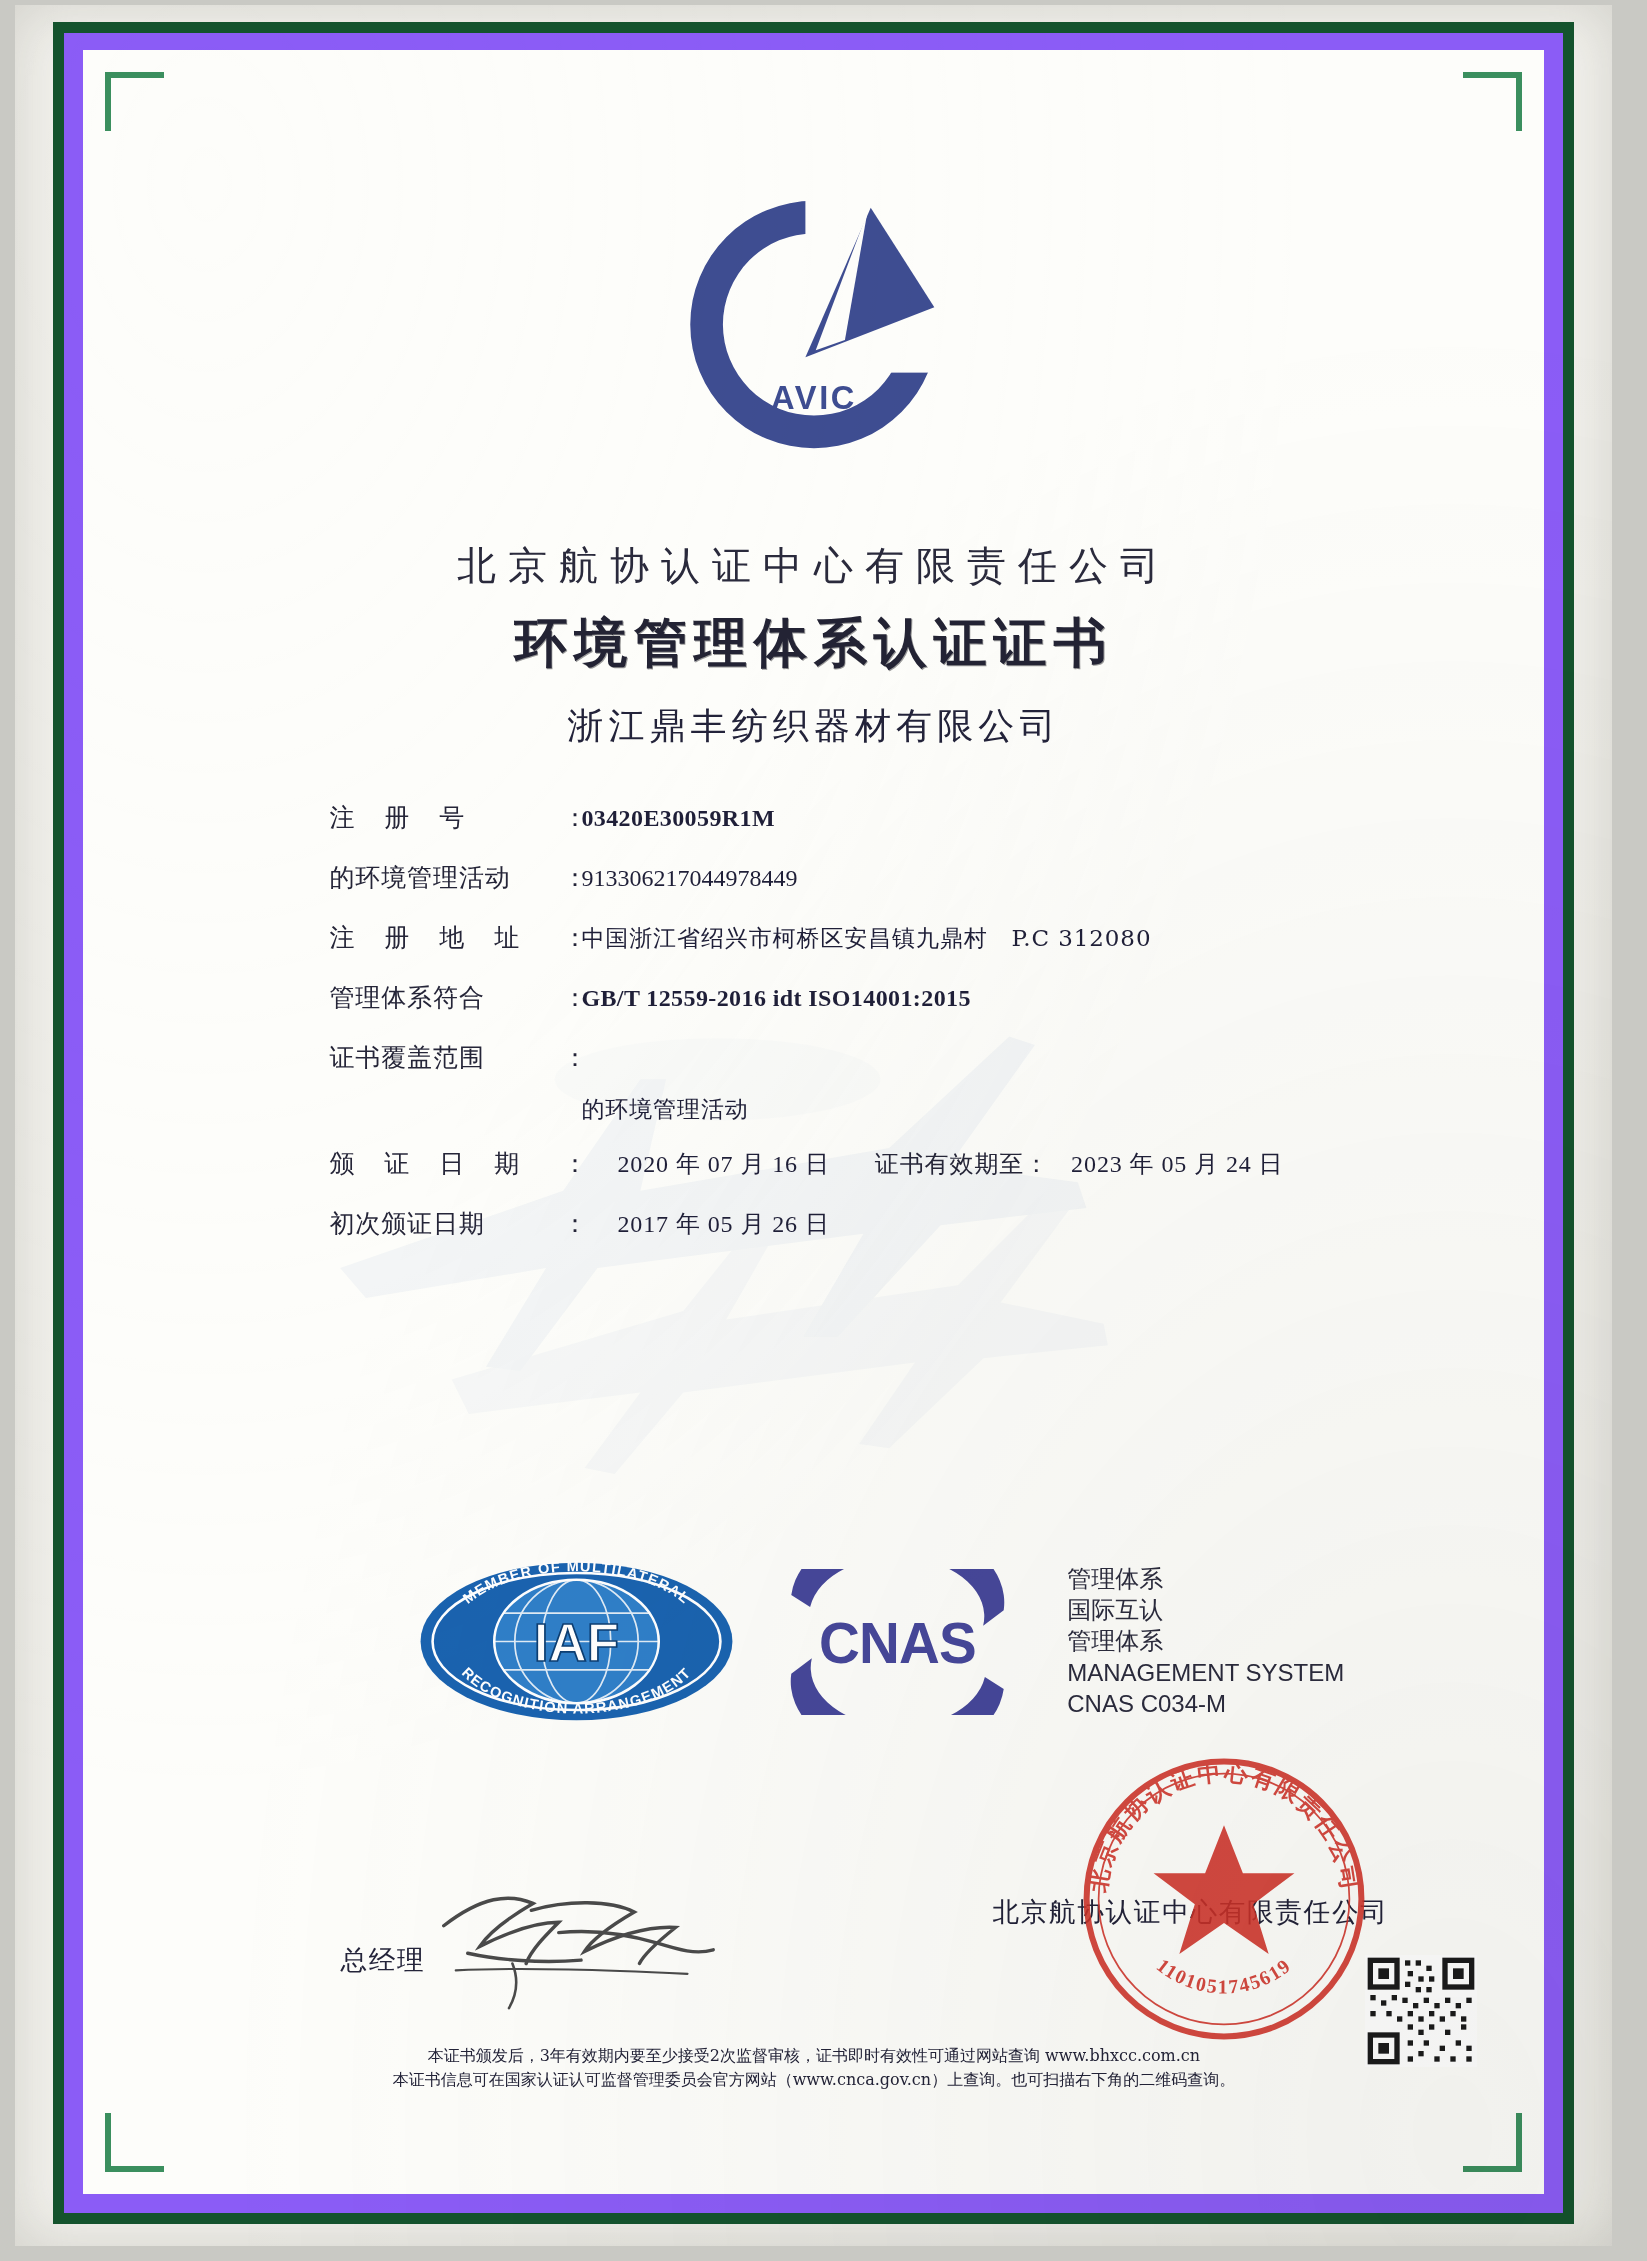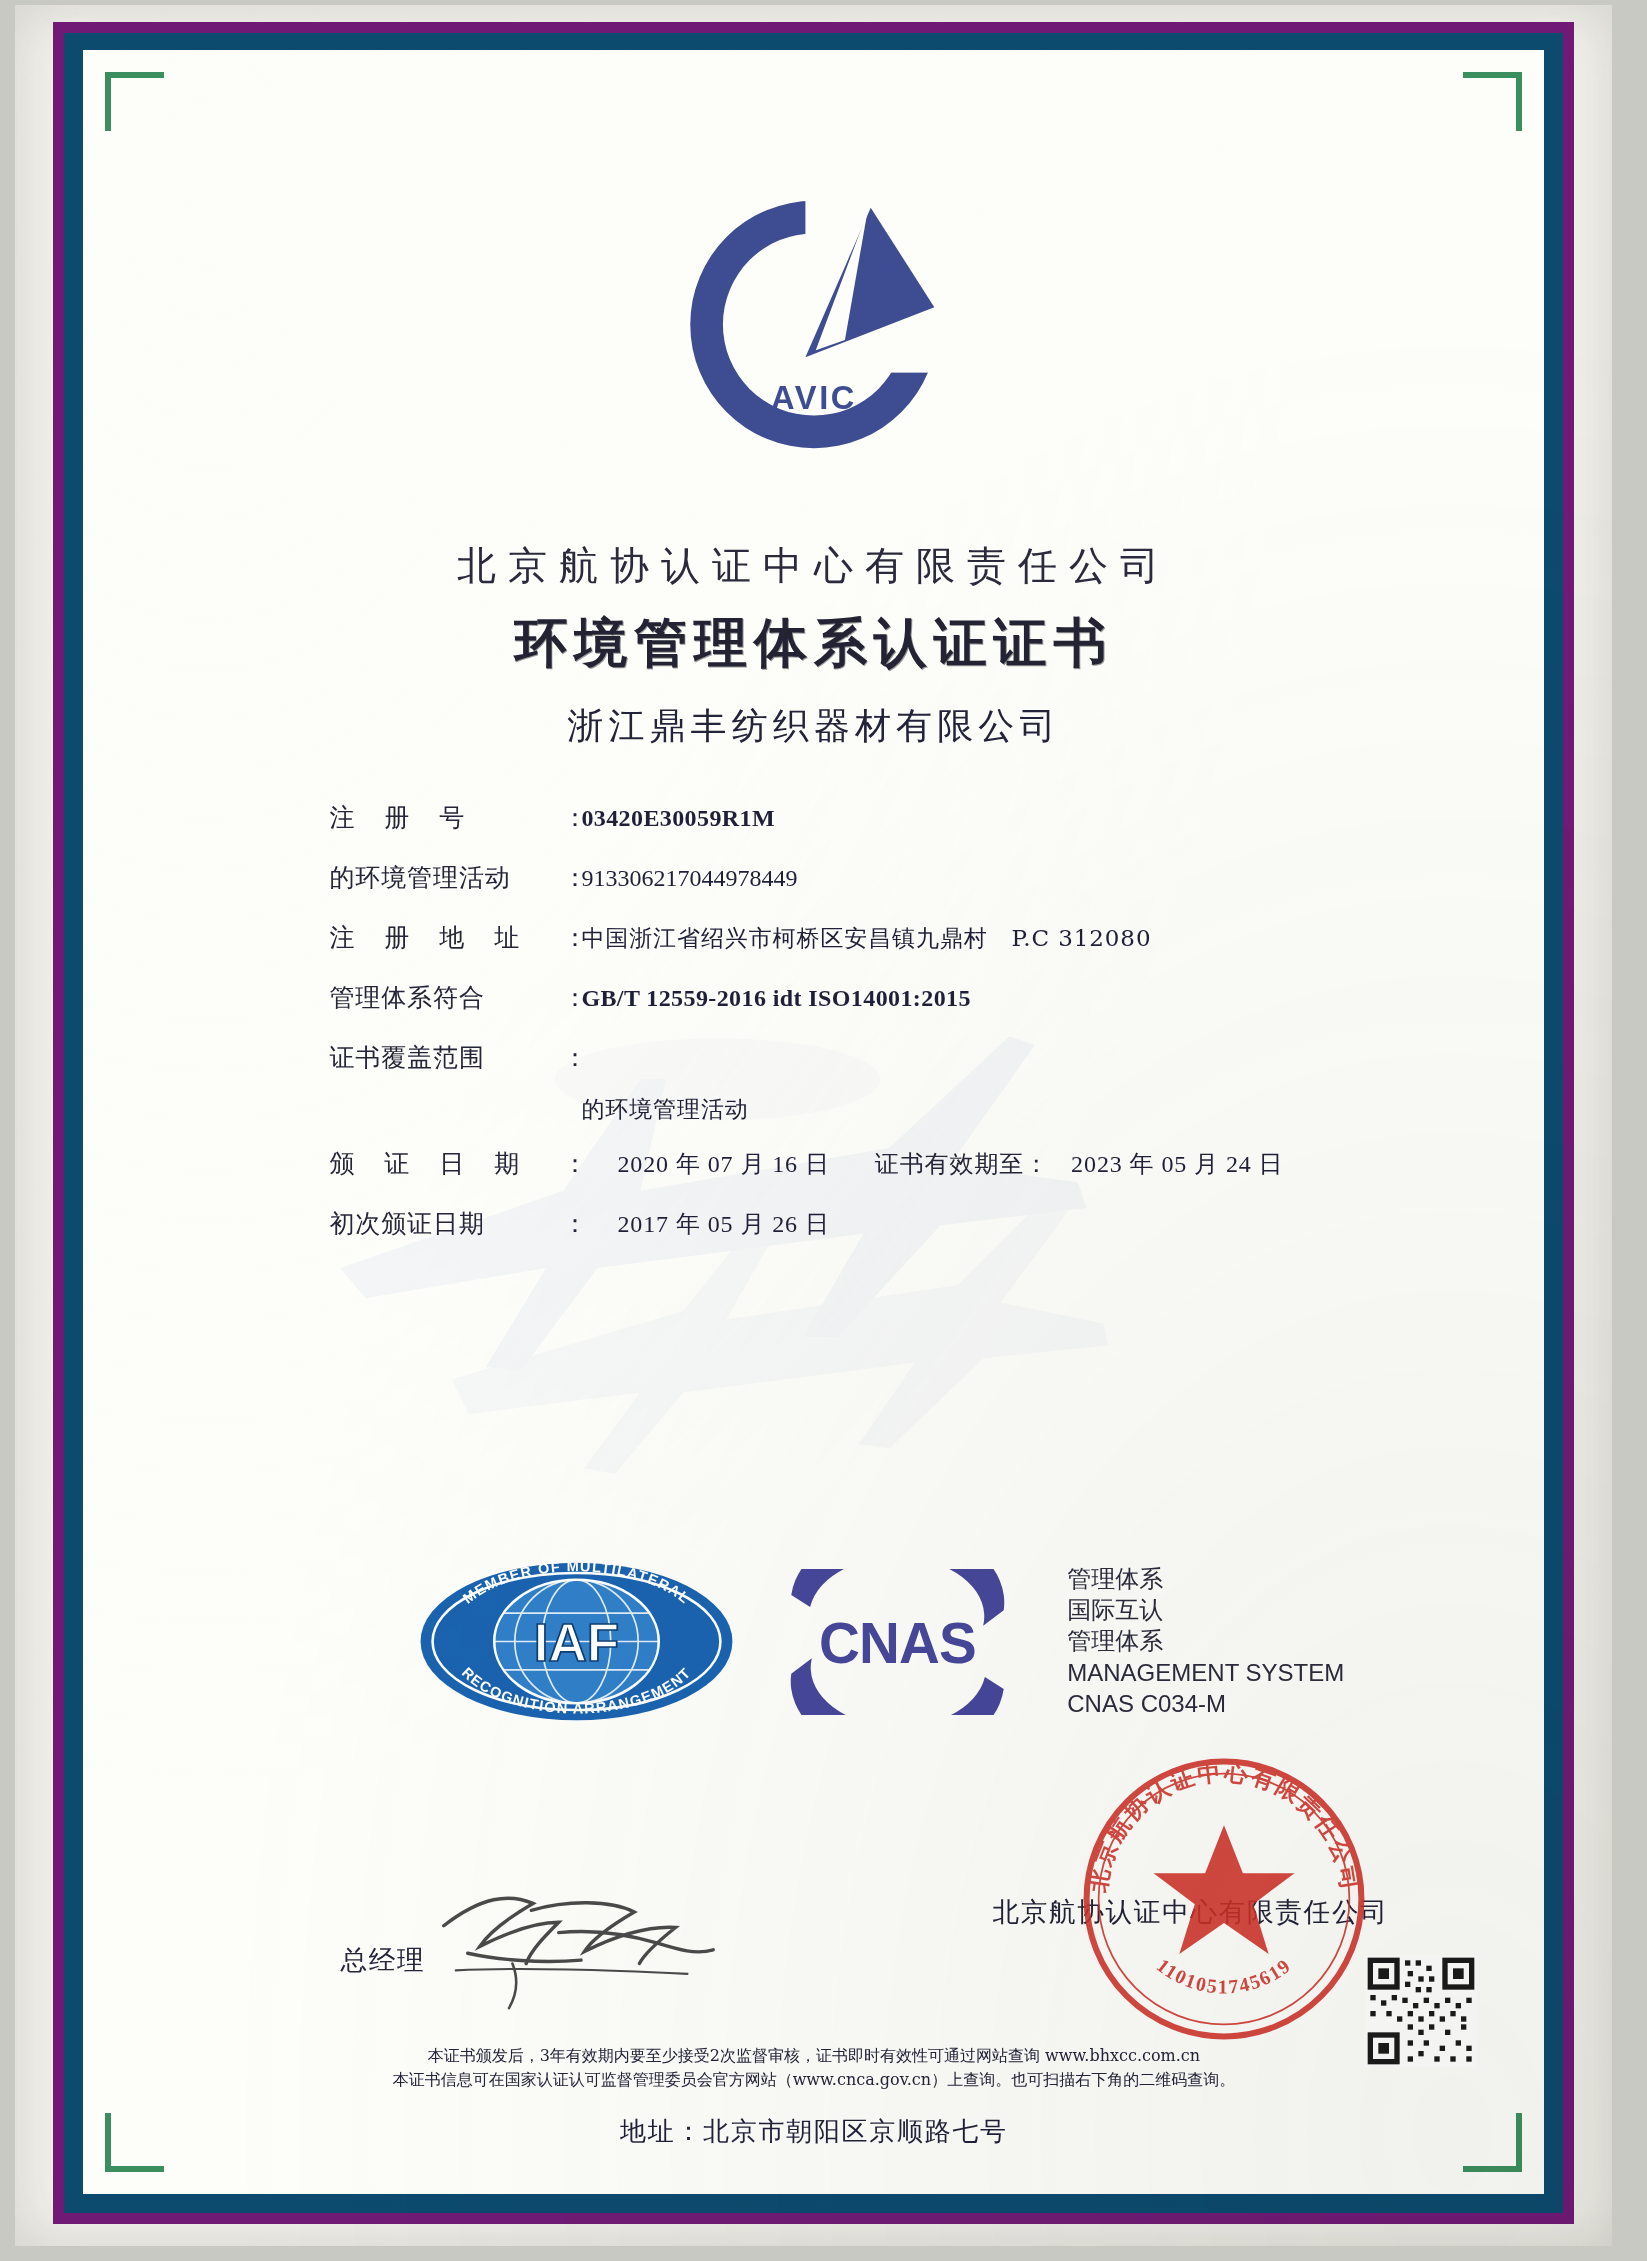--- a/index.html
+++ b/index.html
@@ -27,22 +27,22 @@
     background: #f2f1ec;
     box-shadow: inset 0 0 60px rgba(150,150,140,0.35);
   }
   
   .green-frame {
     position: absolute;
     left: 38px;
     top: 17px;
     right: 38px;
     bottom: 22px;
-    border: 11px solid #701a75;
-    background: #0c4a6e;
+    border: 11px solid #14532d;
+    background: #8b5cf6;
   }
   .inner-white {
     position: absolute;
     left: 19px;
     top: 17px;
     right: 19px;
     bottom: 19px;
     background: #fdfdfa;
     overflow: hidden;
   }
@@ -492,20 +492,19 @@
             <rect x="32" y="38" width="2" height="2"></rect>
               <rect x="38" y="38" width="2" height="2"></rect>
           </g>
         </svg>
 
         <div class="footnotes">
           <div>本证书颁发后，3年有效期内要至少接受2次监督审核，证书即时有效性可通过网站查询 www.bhxcc.com.cn</div>
           <div>本证书信息可在国家认证认可监督管理委员会官方网站（www.cnca.gov.cn）上查询。也可扫描右下角的二维码查询。</div>
         </div>
 
-        <div class="addr-line">地址：北京市朝阳区京顺路七号</div>
 
       </div>
     </div>
     <div class="scan-noise"></div>
   </div>
 </div>
 
 
 </body></html>

